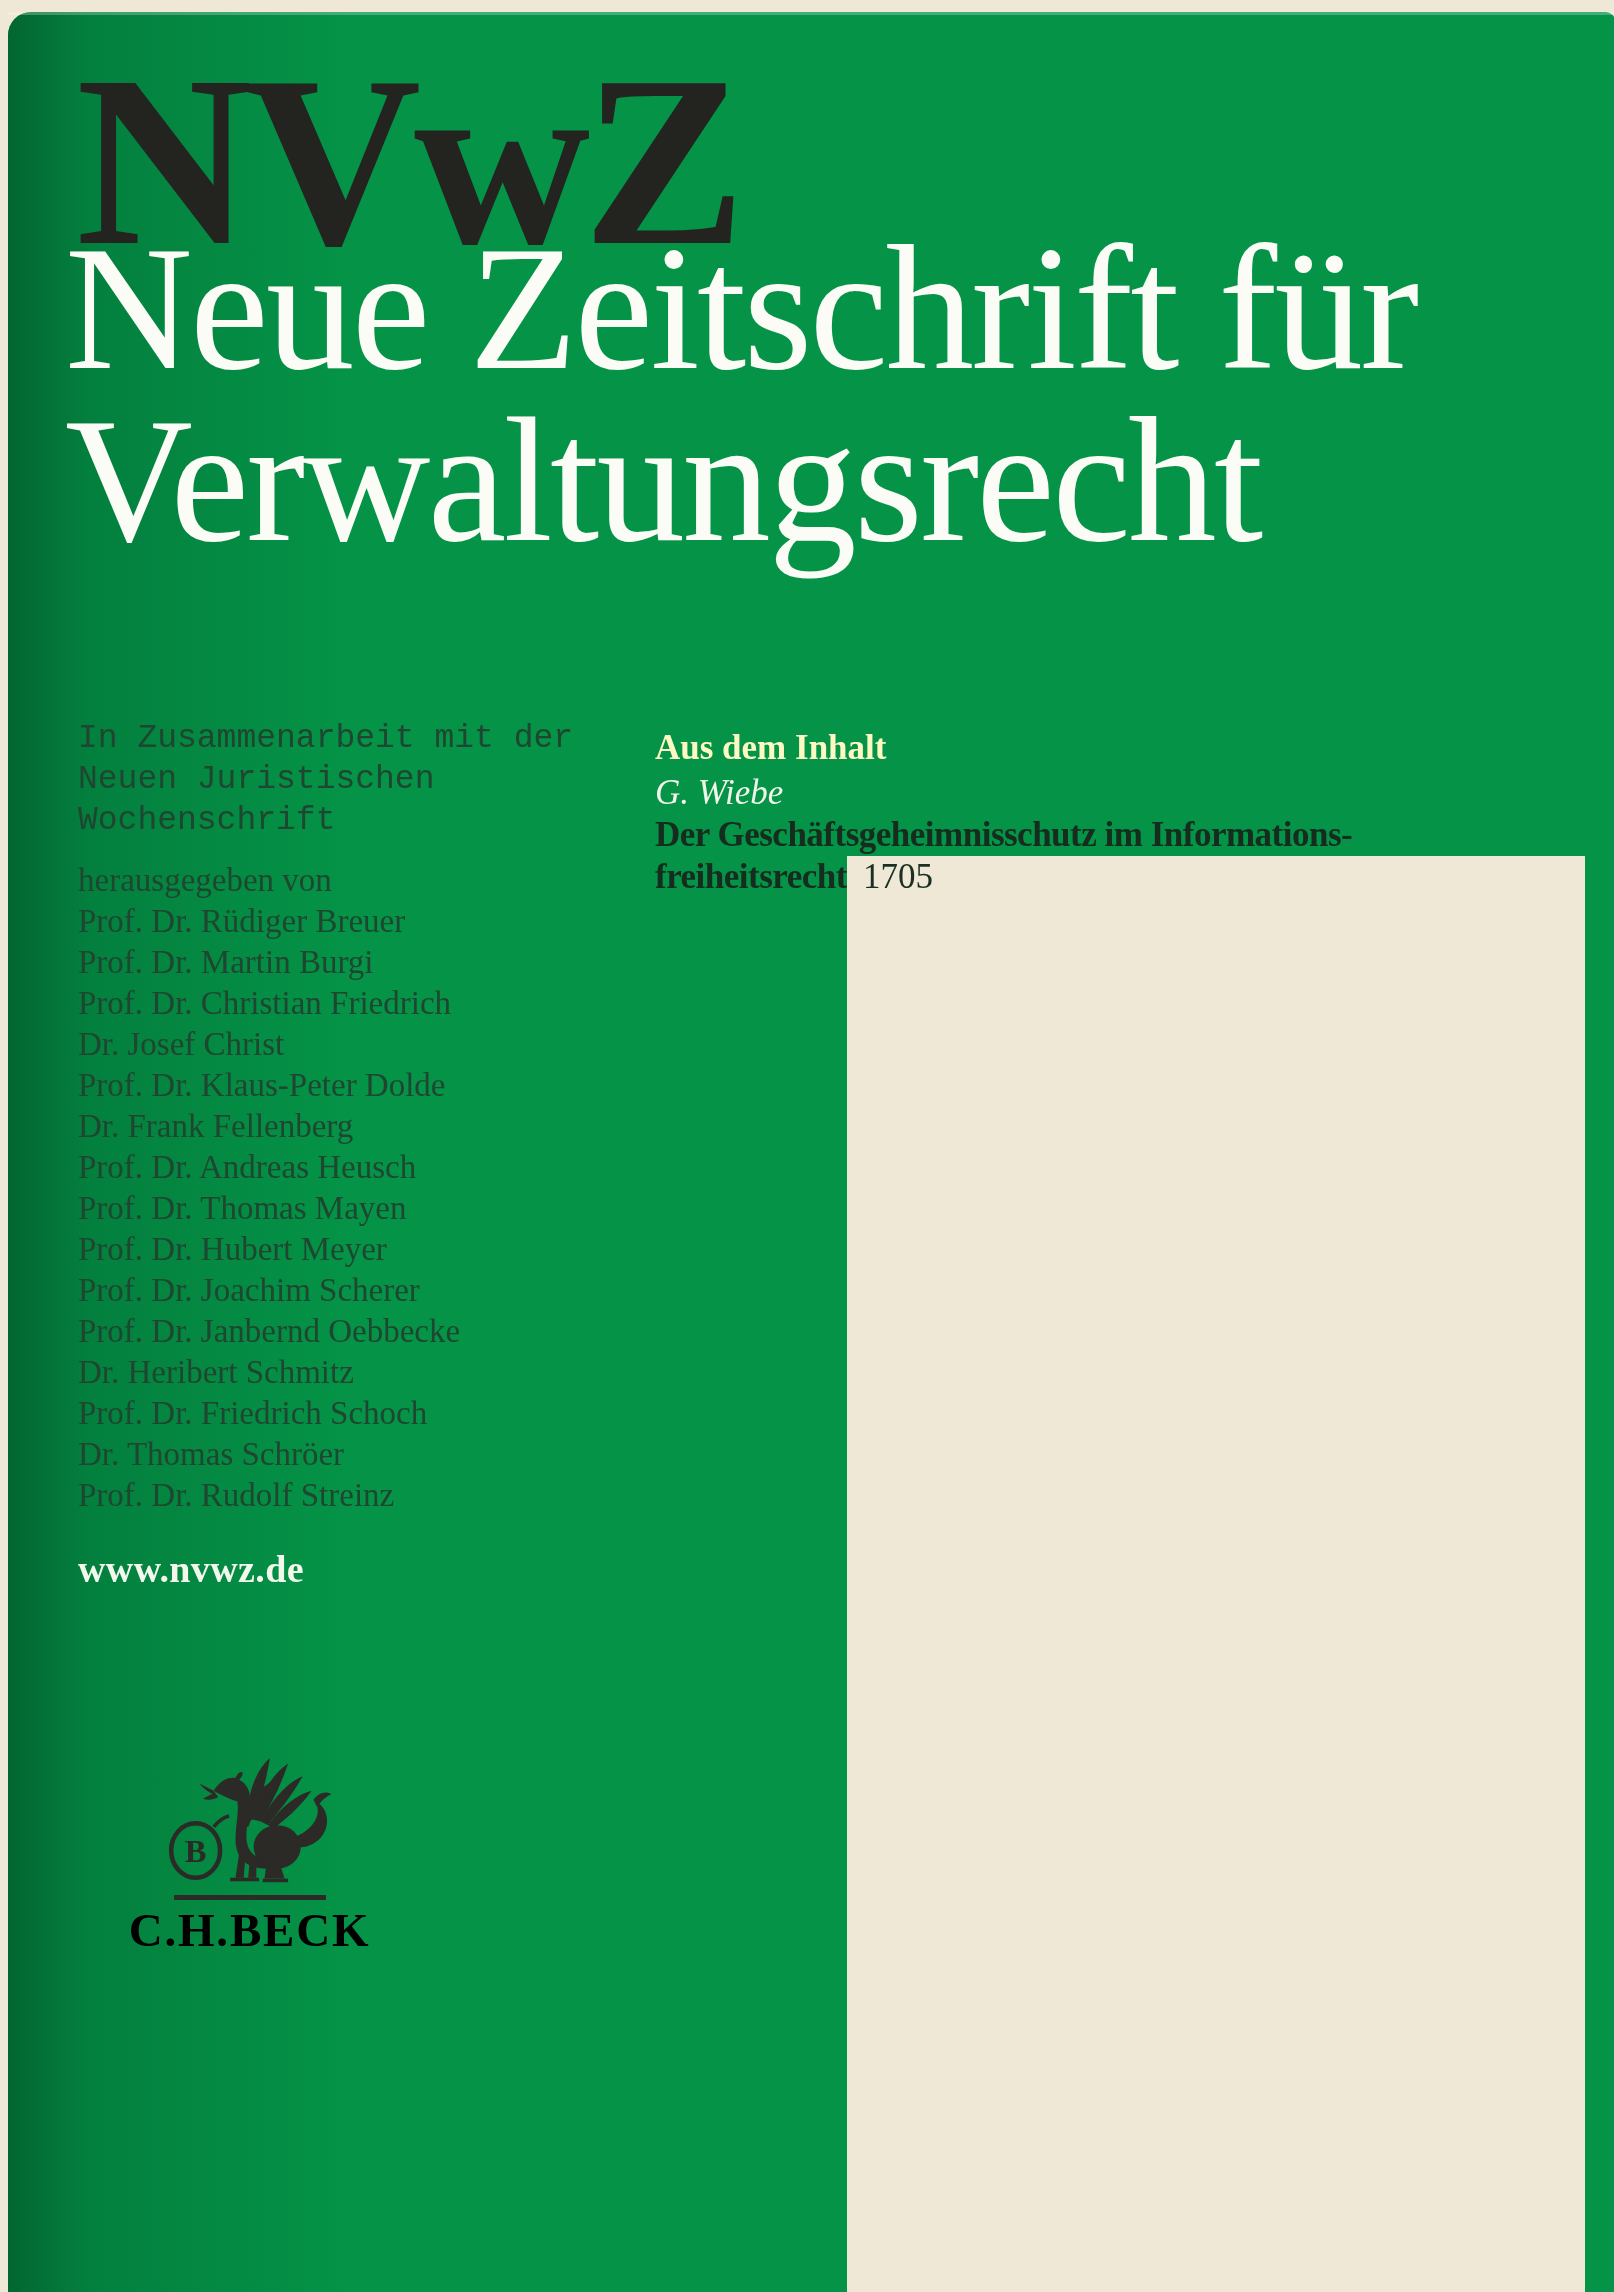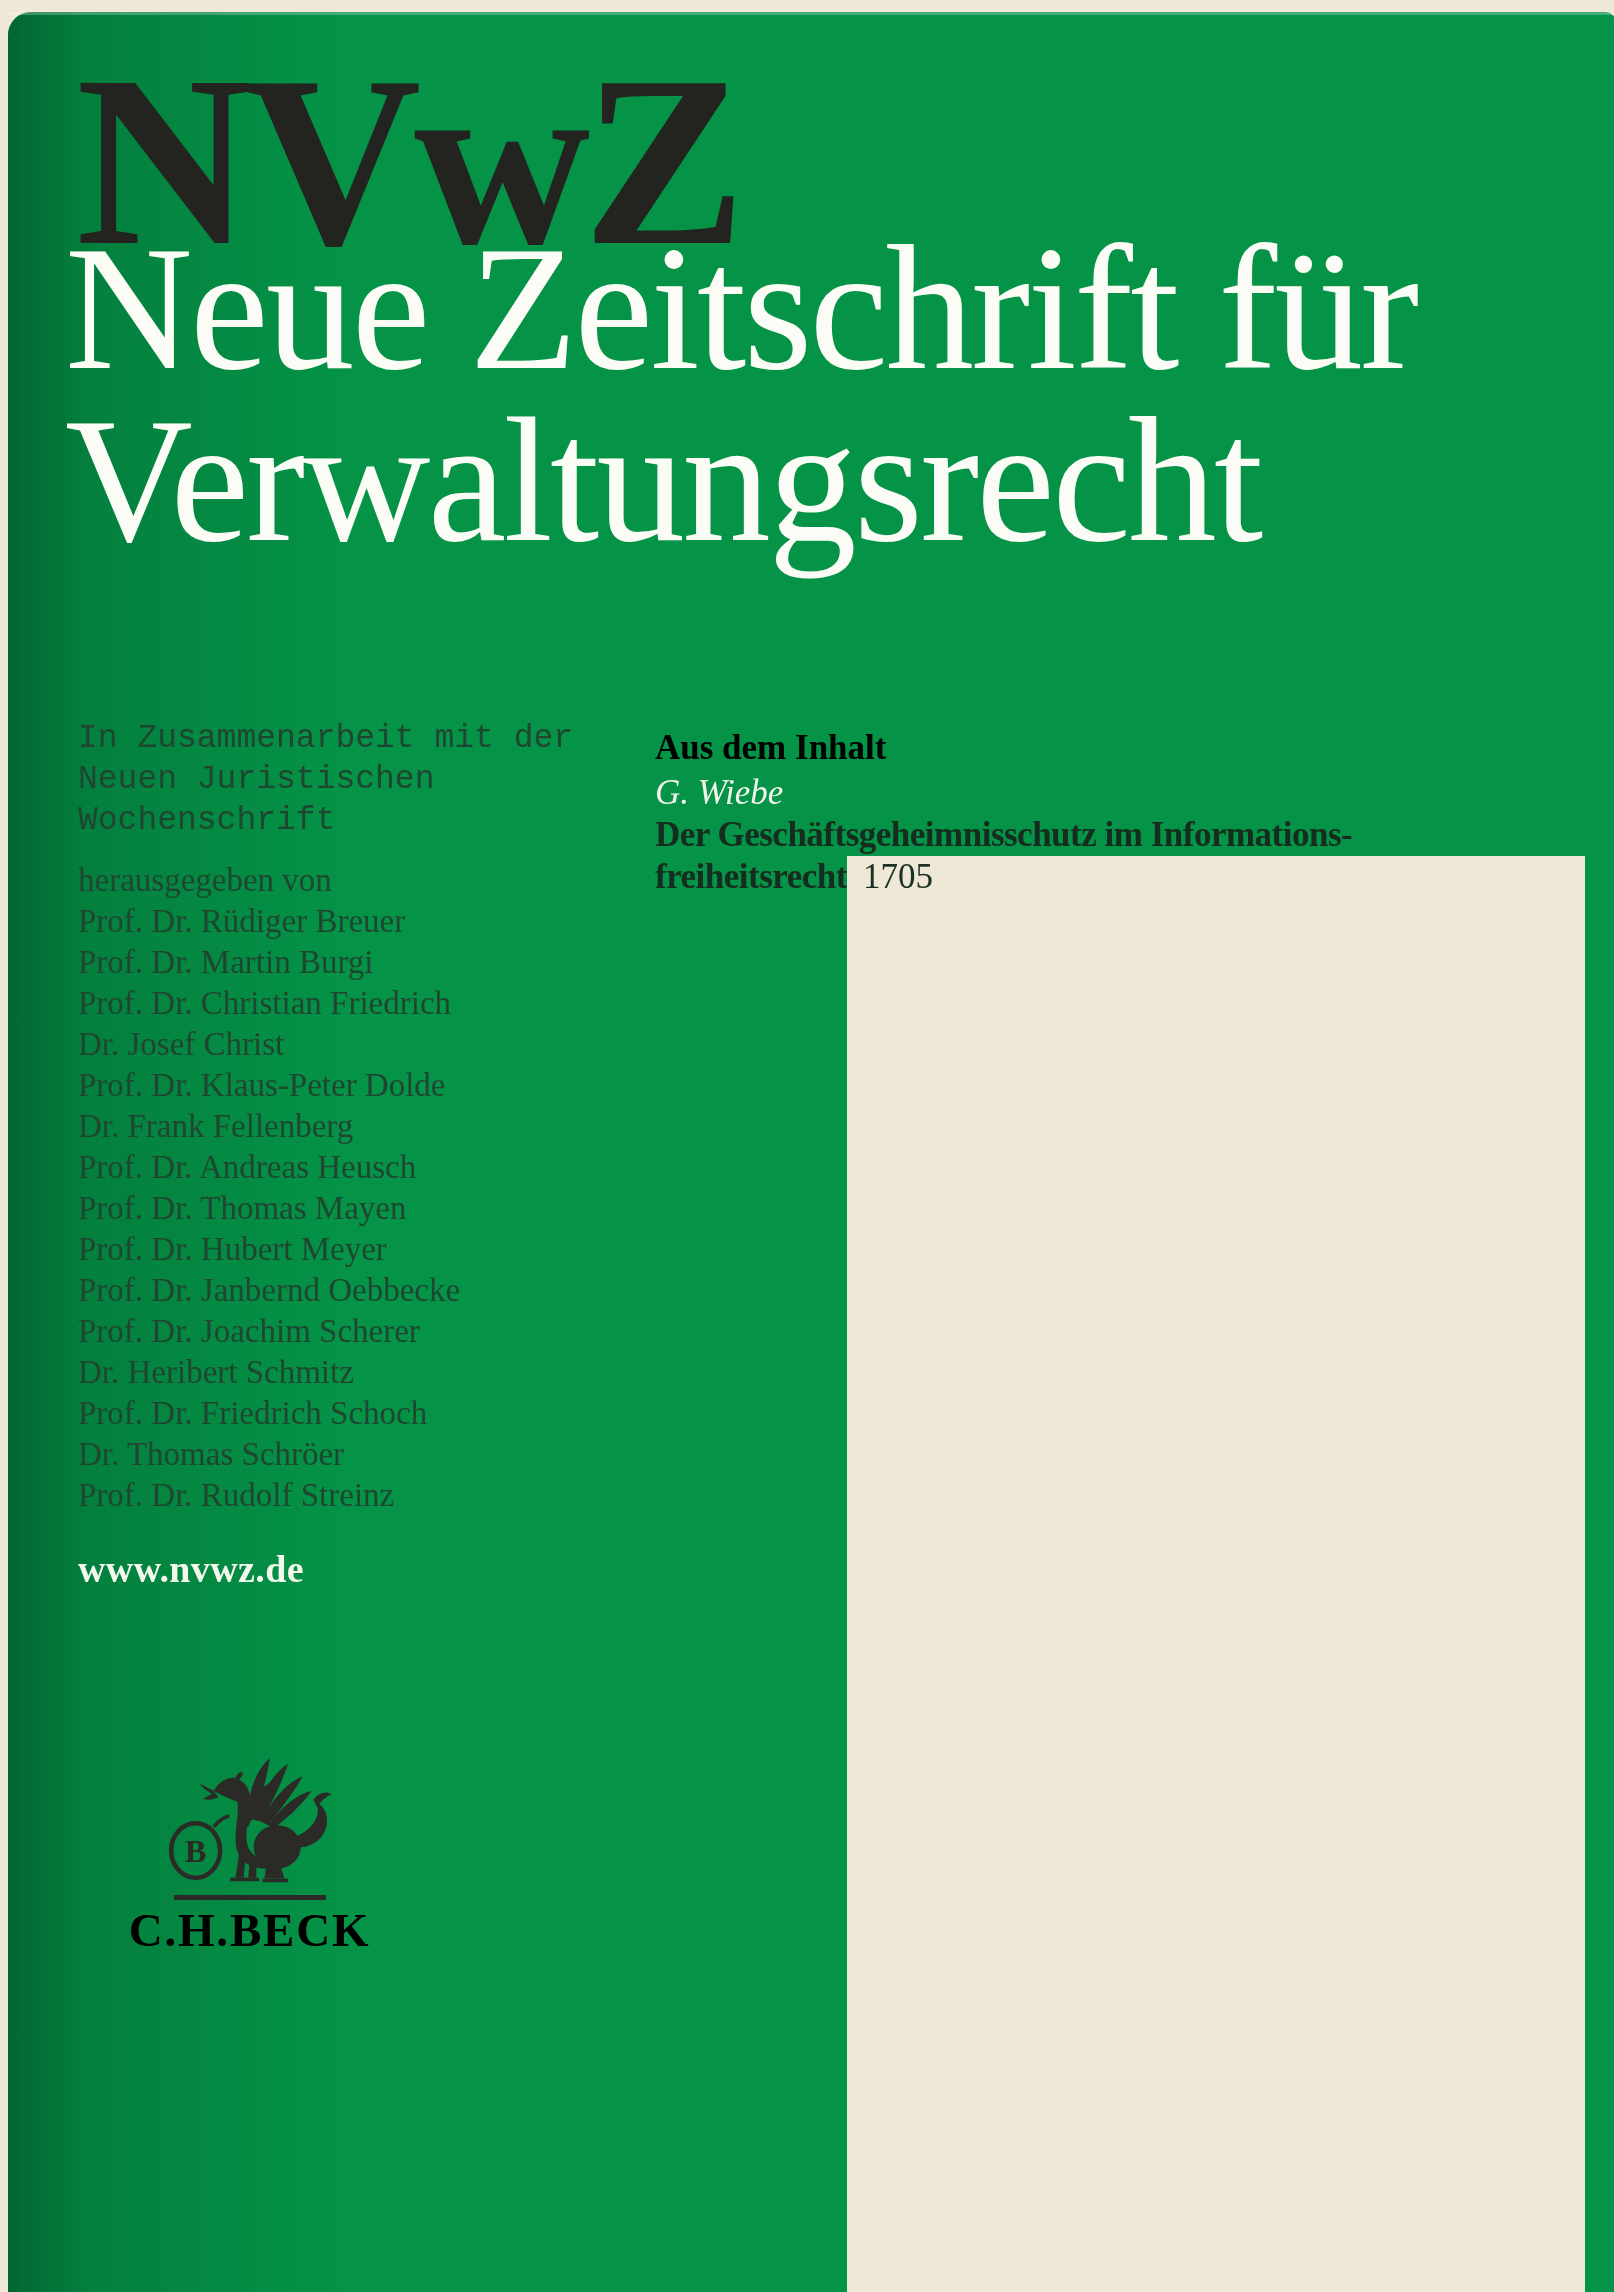--- a/index.html
+++ b/index.html
@@ -55,21 +55,21 @@
   .beck-imprint{
     margin-top:3.6px;text-align:center;font-size:47px;font-weight:bold;
     letter-spacing:1.8px;color:#000000;
   }
 
   
   .toc{
     position:absolute;left:647px;top:715px;width:930px;
     font-size:35px;line-height:42px;
   }
-  .toc-heading{font-weight:bold;color:#000000;}
+  .toc-heading{font-weight:bold;color:#fef9c3;}
   .toc-author{font-style:italic;color:#f1f5e9;margin-top:3.6px;white-space:nowrap;}
   .toc-line{display:flex;align-items:baseline;}
   .toc-line .t{font-weight:bold;color:#152c1e;letter-spacing:-0.5px;white-space:nowrap;}
   .toc-line .page{margin-left:auto;padding-left:16px;font-weight:normal;color:#1a3023;}
 </style>
 </head>
 <body>
 
 <div class="page">
   <div class="cover">
@@ -89,22 +89,22 @@
       <div>
           <div class="editor">Prof. Dr. Rüdiger Breuer</div>
           <div class="editor">Prof. Dr. Martin Burgi</div>
           <div class="editor">Prof. Dr. Christian Friedrich</div>
           <div class="editor">Dr. Josef Christ</div>
           <div class="editor">Prof. Dr. Klaus-Peter Dolde</div>
           <div class="editor">Dr. Frank Fellenberg</div>
           <div class="editor">Prof. Dr. Andreas Heusch</div>
           <div class="editor">Prof. Dr. Thomas Mayen</div>
           <div class="editor">Prof. Dr. Hubert Meyer</div>
+          <div class="editor">Prof. Dr. Joachim Scherer</div>
           <div class="editor">Prof. Dr. Janbernd Oebbecke</div>
-          <div class="editor">Prof. Dr. Joachim Scherer</div>
           <div class="editor">Dr. Heribert Schmitz</div>
           <div class="editor">Prof. Dr. Friedrich Schoch</div>
           <div class="editor">Dr. Thomas Schröer</div>
           <div class="editor">Prof. Dr. Rudolf Streinz</div>
         </div>
       <div class="website">www.nvwz.de</div>
     </div>
 
     <div class="beck">
       <svg class="beck-mark" viewBox="0 0 200 160" xmlns="http://www.w3.org/2000/svg">

